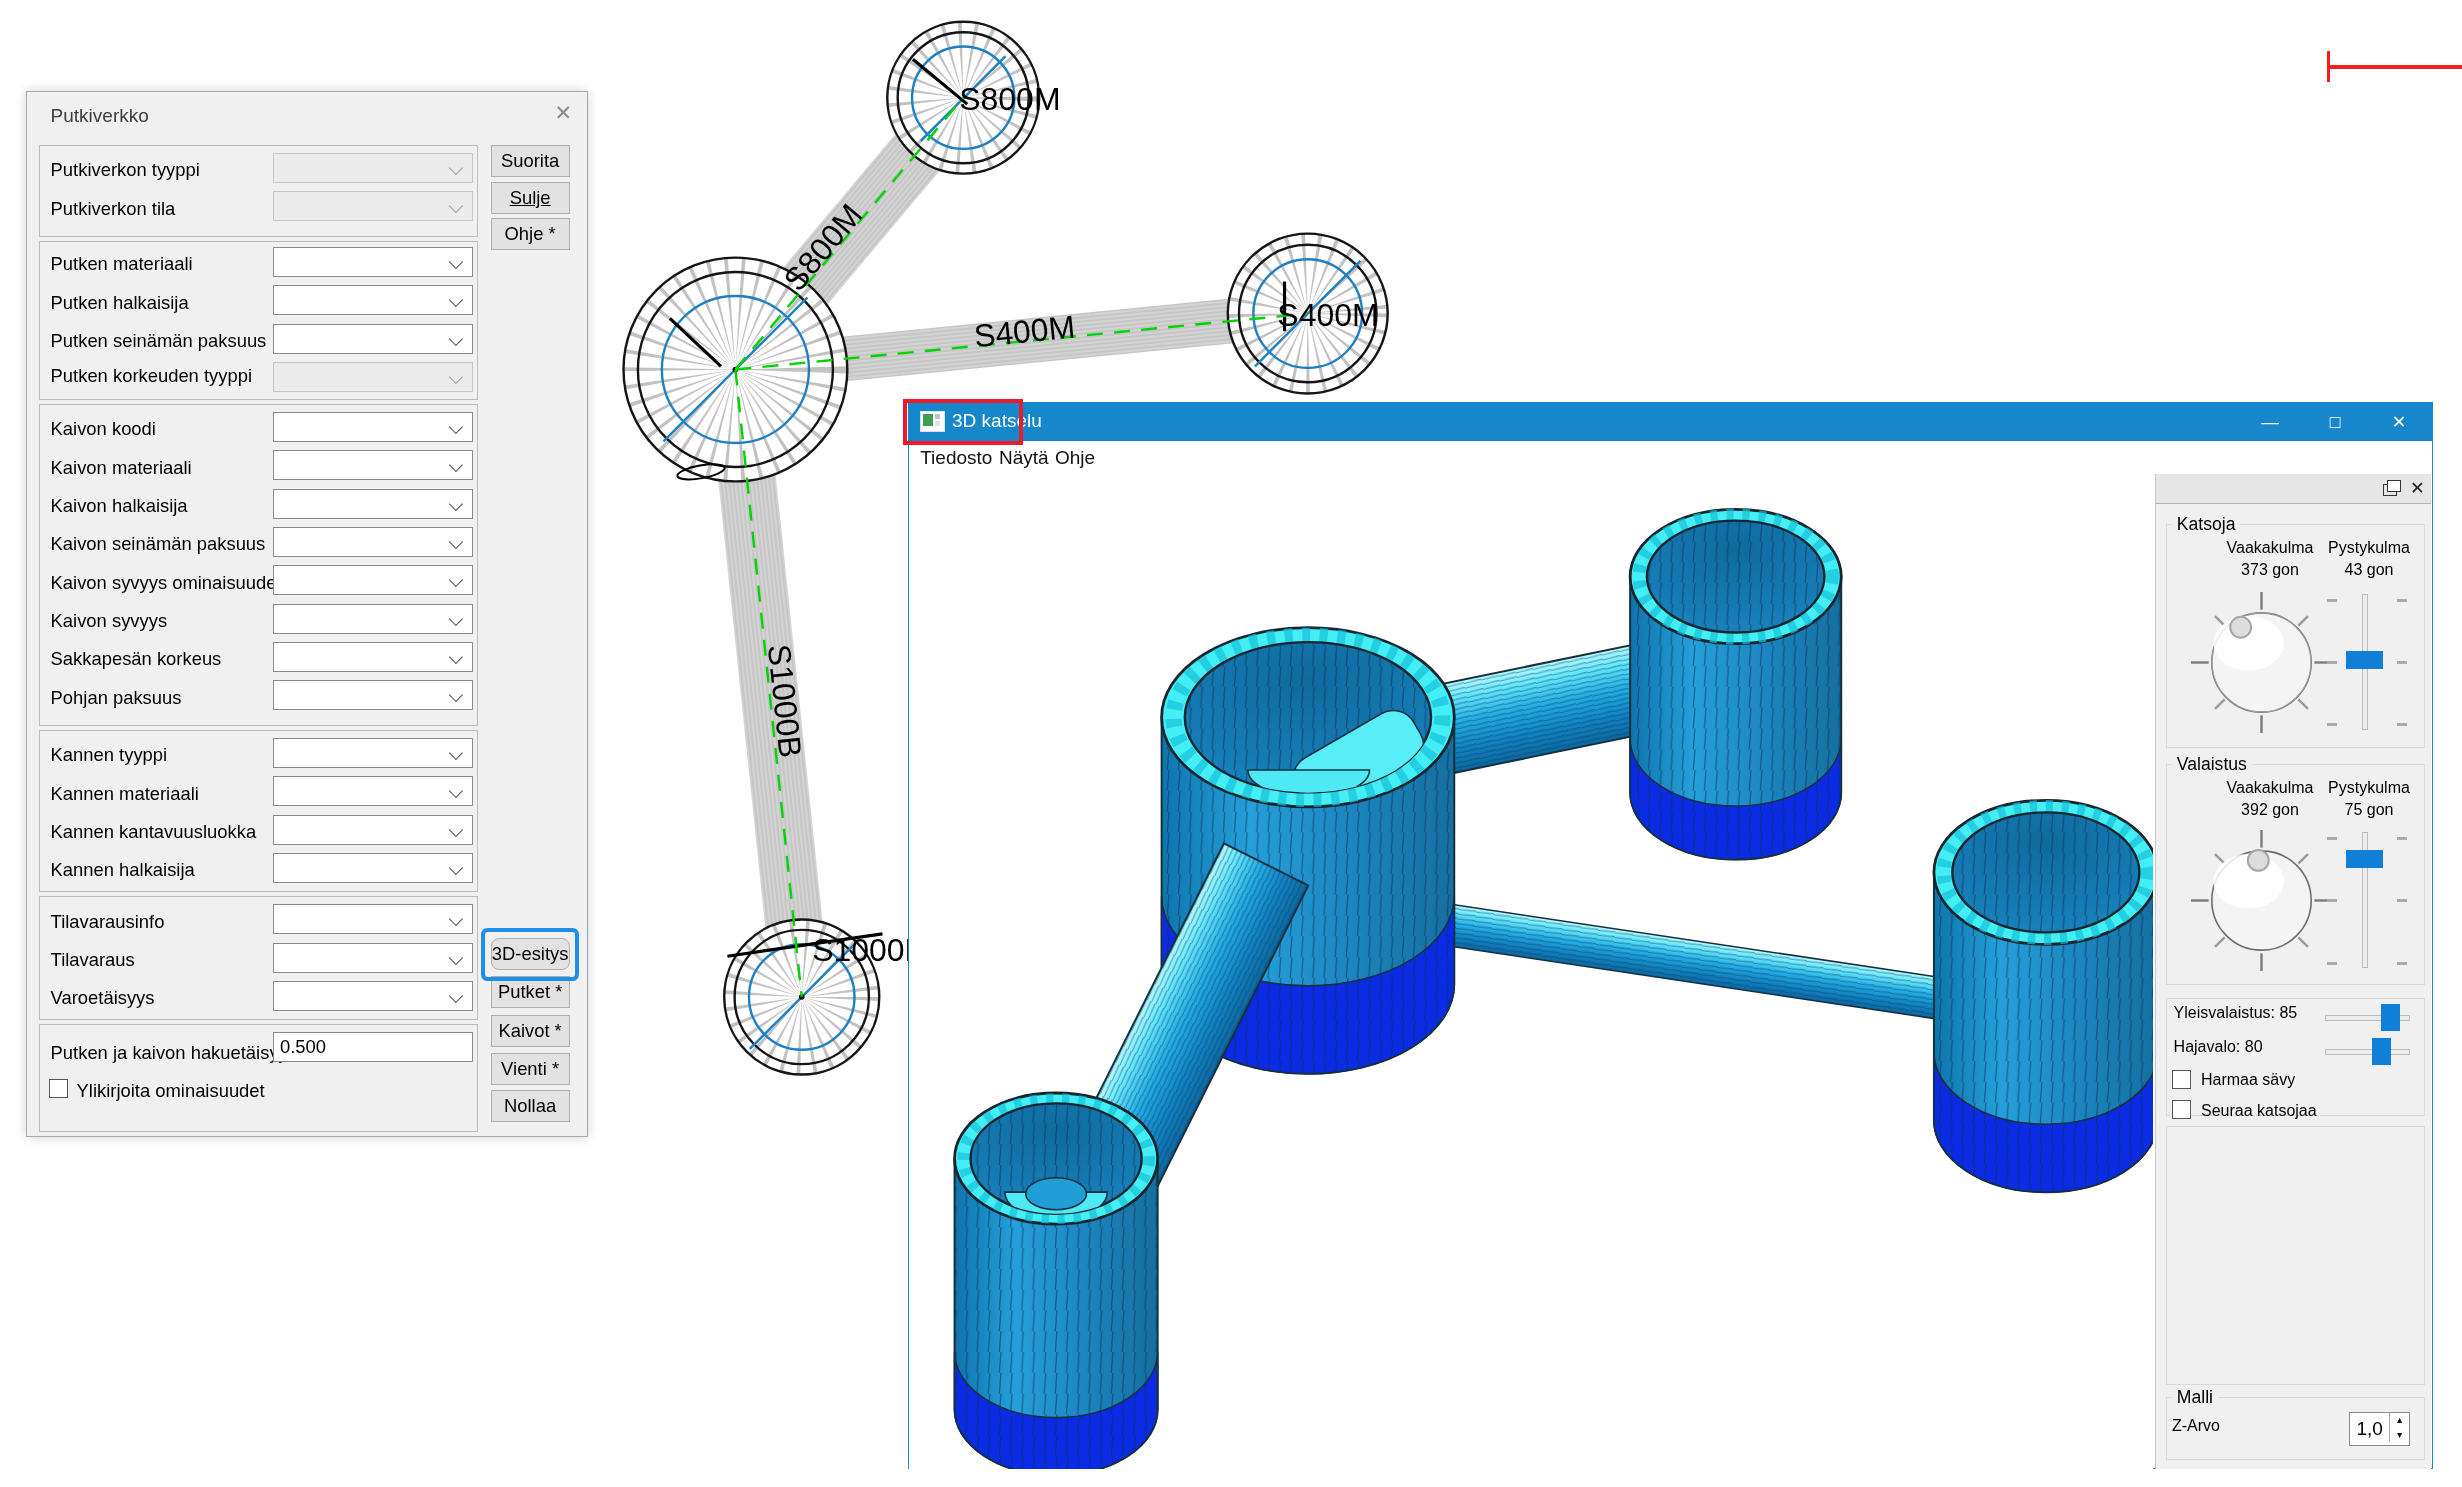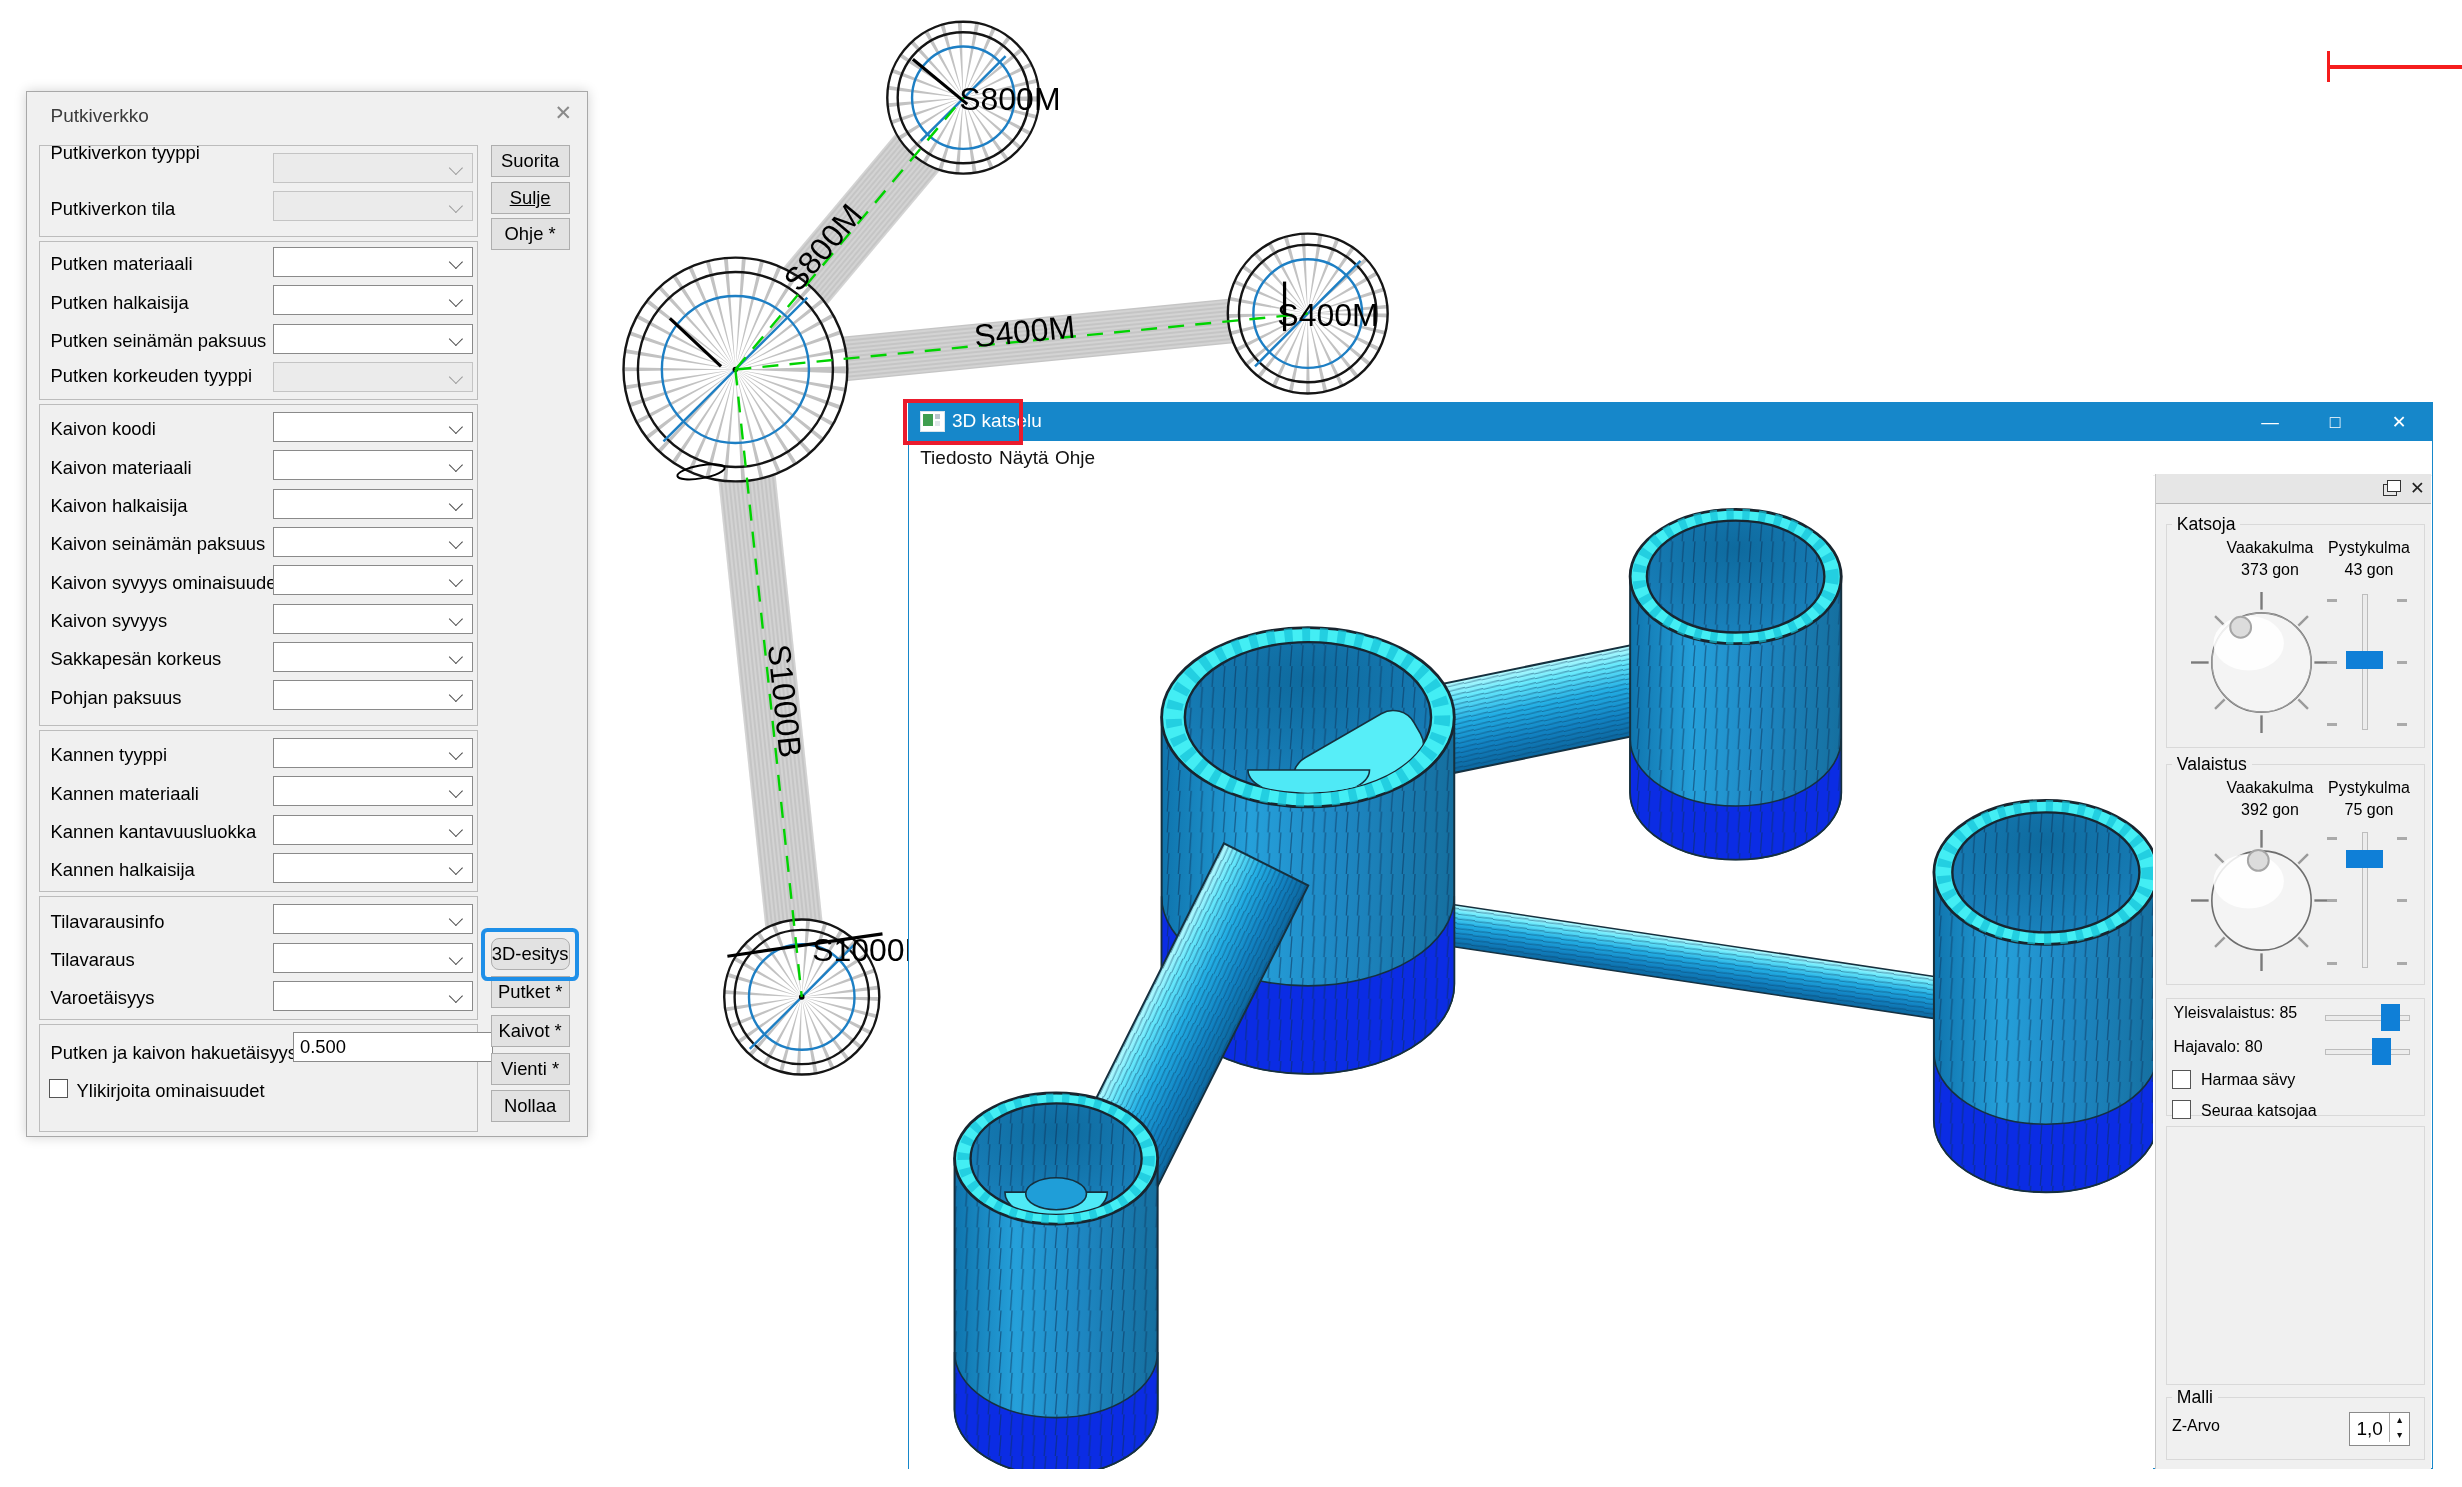--- a/index.html
+++ b/index.html
@@ -363,21 +363,21 @@
     <span class="dlg-title">Putkiverkko</span>
     <span class="dlg-x">✕</span>
 
     <div class="grp" style="left:12.8px;top:53px;width:437px;height:90px;"></div>
     <div class="grp" style="left:12.8px;top:149px;width:437px;height:157px;"></div>
     <div class="grp" style="left:12.8px;top:312px;width:437px;height:320px;"></div>
     <div class="grp" style="left:12.8px;top:638px;width:437px;height:160px;"></div>
     <div class="grp" style="left:12.8px;top:804px;width:437px;height:122px;"></div>
     <div class="grp" style="left:12.8px;top:932px;width:437px;height:106px;"></div>
 
-    <span class="lbl" style="left:24px;top:50px;text-align:center;">Putkiverkon tyyppi</span>
+    <span class="lbl" style="left:24px;top:67px;text-align:center;">Putkiverkon tyyppi</span>
     <div class="combo dis" style="left:246px;top:61px;">
         <i class="chev"></i>
       </div>
     <span class="lbl" style="left:24px;top:106px;">Putkiverkon tila</span>
     <div class="combo dis" style="left:246px;top:99px;">
         <i class="chev"></i>
       </div>
 
     <span class="lbl" style="left:24px;top:161px;">Putken materiaali</span>
     <div class="combo" style="left:246px;top:155px;">
@@ -453,21 +453,21 @@
     <span class="lbl" style="left:24px;top:857px;">Tilavaraus</span>
     <div class="combo" style="left:246px;top:851px;">
         <i class="chev"></i>
       </div>
     <span class="lbl" style="left:24px;top:895px;">Varoetäisyys</span>
     <div class="combo" style="left:246px;top:889px;">
         <i class="chev"></i>
       </div>
 
     <span class="lbl" style="left:24px;top:950px;">Putken ja kaivon hakuetäisyys</span>
-    <input class="edit" style="left: 246px; top: 940px; margin-left: 20px;" value="0.500">
+    <input class="edit" style="left: 246px; top: 940px;" value="0.500">
     <div class="cbx" style="left:22.4px;top:987px;border-color:#555;"></div>
     <span class="lbl" style="left:50px;top:988px;">Ylikirjoita ominaisuudet</span>
 
     <div class="btn" style="left:464px;top:53px;">Suorita</div>
     <div class="btn" style="left:464px;top:90px;text-decoration:underline;">Sulje</div>
     <div class="btn" style="left:464px;top:126px;">Ohje *</div>
     <div class="btn" style="left:464px;top:846px;border-radius:8px;">3D-esitys</div>
     <div class="btn" style="left:464px;top:884px;">Putket *</div>
     <div class="btn" style="left:464px;top:923px;">Kaivot *</div>
     <div class="btn" style="left:464px;top:961px;">Vienti *</div>

